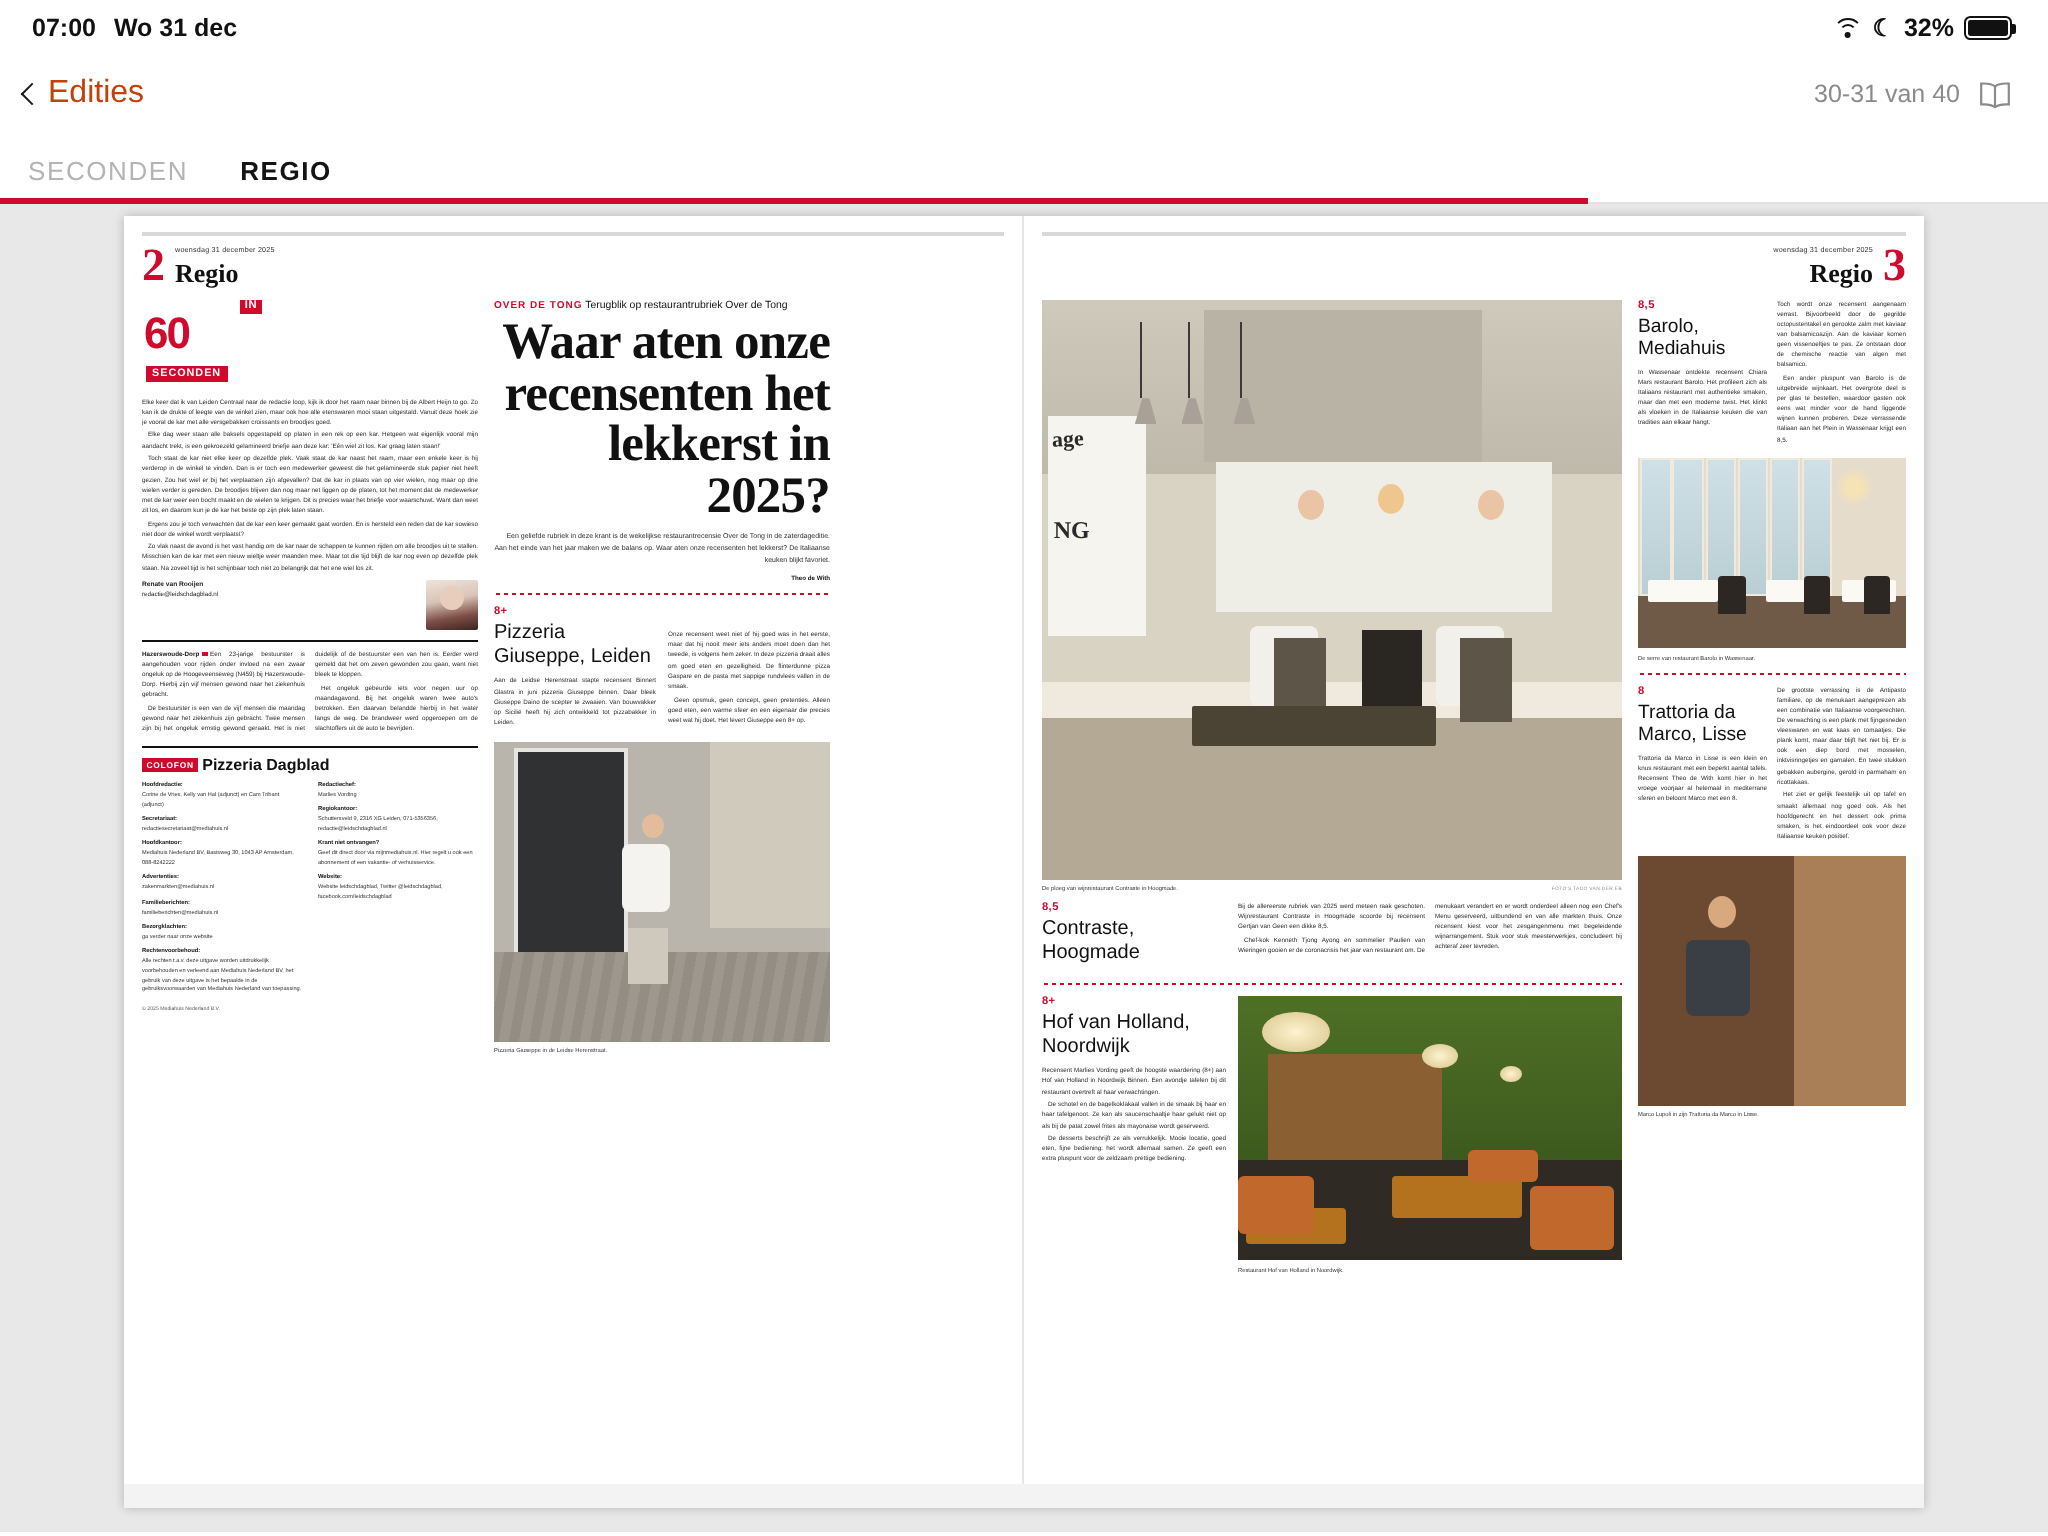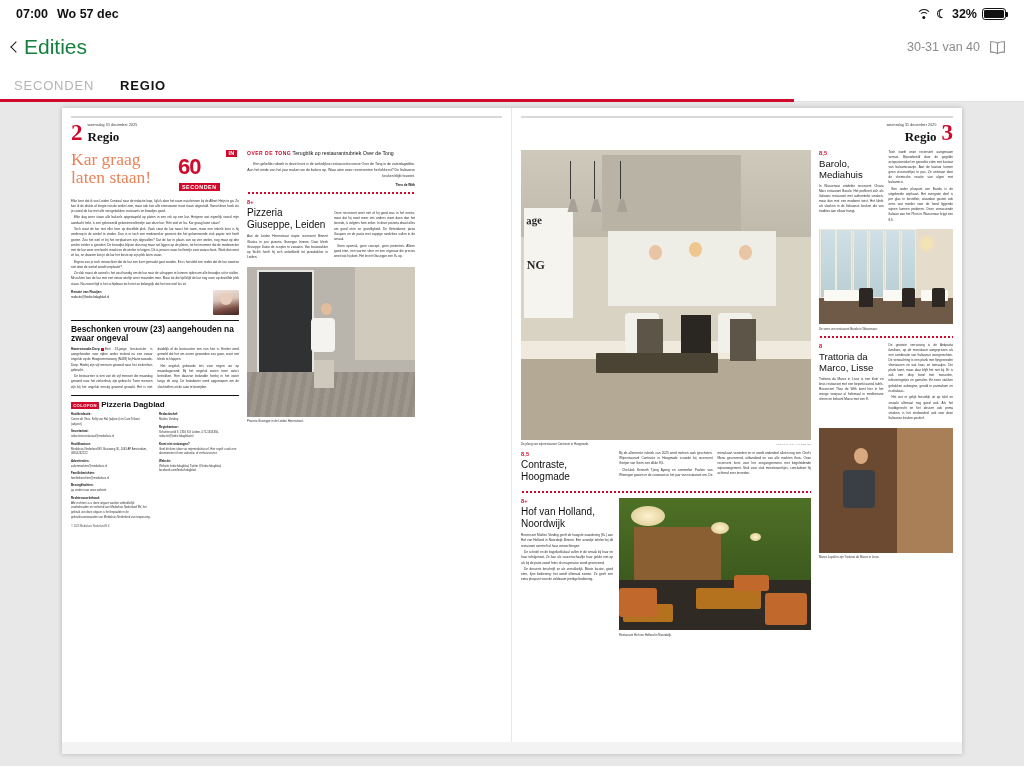--- a/index.html
+++ b/index.html
@@ -45,21 +45,21 @@
     height: 38px; display: flex; align-items: center;
     justify-content: space-between; padding: 0 18px 0 12px;
     background: #fff;
   }
   .nav-back { display: flex; align-items: center; gap: 3px; cursor: pointer; }
   .chev {
     width: 8px; height: 8px; border-left: 1.8px solid #1a1a1a;
     border-bottom: 1.8px solid #1a1a1a; transform: rotate(45deg);
     margin-right: 1px;
   }
-  .nav-back-label { font-size: 21px; color: #15803d; }
+  .nav-back-label { font-size: 16px; color: #c2410c; }
   .nav-right { display: flex; align-items: center; gap: 9px; }
   .page-count { font-size: 12.5px; color: #8b8b8b; }
   .book-ico { width: 17px; height: 15px; position: relative; }
   .book-ico svg { display:block; }
 
   
   .tabbar {
     height: 36px; display: flex; align-items: flex-end; gap: 26px;
     padding: 0 0 0 14px; background: #fff; position: relative;
   }
@@ -267,21 +267,21 @@
   .ph-tra .man-b { position:absolute; left:18%; top:34%; width:32px; height:38px; background:#3a3f46; border-radius:4px; }
 
   .bottom-strip { position:absolute; left:0; right:0; bottom:0; height:12px; background:#f3f3f3; }
 </style>
 </head>
 <body>
 
 <div class="statusbar">
   <div class="sb-left">
     <span>07:00</span>
-    <span>Wo 57 dec</span>
+    <span>Wo 31 dec</span>
   </div>
   <div class="sb-right">
     <span class="wifi-ico">
         <i></i>
         <i></i>
         <i></i>
       </span>
     <span class="moon-ico">☾</span>
     <span>32%</span>
     <span class="batt">
@@ -324,21 +324,20 @@
         <div class="stack">
           <div class="date">woensdag 31 december 2025</div>
           <div class="sect">Regio</div>
         </div>
       </div>
 
       <div class="cols">
 
         <div class="col" style="max-width:168px">
           <div class="hl-row">
-            <div class="hdl-orange">Kar graag laten staan!</div>
             <div class="sixty">
               <span class="in">IN</span>
               <span class="num">60</span>
               <span class="sec">SECONDEN</span>
             </div>
           </div>
 
           <div class="body-txt" style="margin-top:4px">
             <p>Elke keer dat ik van Leiden Centraal naar de redactie loop, kijk ik door het raam naar binnen bij de Albert Heijn to go. Zo kan ik de drukte of leegte van de winkel zien, maar ook hoe alle etenswaren mooi staan uitgestald. Vanuit deze hoek zie je vooral de kar met alle versgebakken croissants en broodjes goed.</p>
             <p>Elke dag weer staan alle baksels opgestapeld op platen in een rek op een kar. Hetgeen wat eigenlijk vooral mijn aandacht trekt, is een gekroezeld gelamineerd briefje aan deze kar: 'Eén wiel zit los. Kar graag laten staan!'</p>
@@ -350,21 +349,20 @@
           <div class="byline-box">
             <div class="byline-txt">
               <b>Renate van Rooijen</b><br>
               <span>redactie@leidschdagblad.nl</span>
             </div>
             <div class="byline-photo"></div>
           </div>
 
           <div class="hr-thin"></div>
 
-          <div class="sub-hdl">Beschonken vrouw (23) aangehouden na zwaar ongeval</div>
           <div class="body-txt" style="column-count:2; column-gap:5px">
             <p><span class="dateline">Hazerswoude-Dorp</span><span class="sq-red"></span><span>Een 23-jarige bestuurster is aangehouden voor rijden onder invloed na een zwaar ongeluk op de Hoogeveenseweg (N459) bij Hazerswoude-Dorp. Hierbij zijn vijf mensen gewond naar het ziekenhuis gebracht.</span></p>
             <p>De bestuurster is een van de vijf mensen die maandag gewond naar het ziekenhuis zijn gebracht. Twee mensen zijn bij het ongeluk ernstig gewond geraakt. Het is niet duidelijk of de bestuurster een van hen is. Eerder werd gemeld dat het om zeven gewonden zou gaan, want niet bleek te kloppen.</p>
             <p>Het ongeluk gebeurde iets voor negen uur op maandagavond. Bij het ongeluk waren twee auto's betrokken. Een daarvan belandde hierbij in het water langs de weg. De brandweer werd opgeroepen om de slachtoffers uit de auto te bevrijden.</p>
           </div>
 
           <div class="hr-thin"></div>
 
           <div class="colofon-head">
             <span class="tag">COLOFON</span><span>Pizzeria Dagblad</span>
@@ -387,20 +385,21 @@
             </div>
           </div>
           <div class="colofon-foot">© 2025 Mediahuis Nederland B.V.</div>
         </div>
 
         <div class="col" style="max-width:168px">
           <div class="kicker">
             <b>OVER DE TONG</b>
             <span>Terugblik op restaurantrubriek Over de Tong</span>
           </div>
+          <div class="main-hdl">Waar aten onze recensenten het lekkerst in 2025?</div>
           <div class="standfirst">Een geliefde rubriek in deze krant is de wekelijkse restaurantrecensie Over de Tong in de zaterdageditie. Aan het einde van het jaar maken we de balans op. Waar aten onze recensenten het lekkerst? De Italiaanse keuken blijkt favoriet.</div>
           <div class="author">Theo de With</div>
 
           <div class="dotrule"></div>
 
           <div style="display:flex; gap:6px;">
             <div style="flex:1; min-width:0;">
               <div class="score">8+</div>
               <div class="rest-name">Pizzeria Giuseppe, Leiden</div>
               <div class="body-txt">

